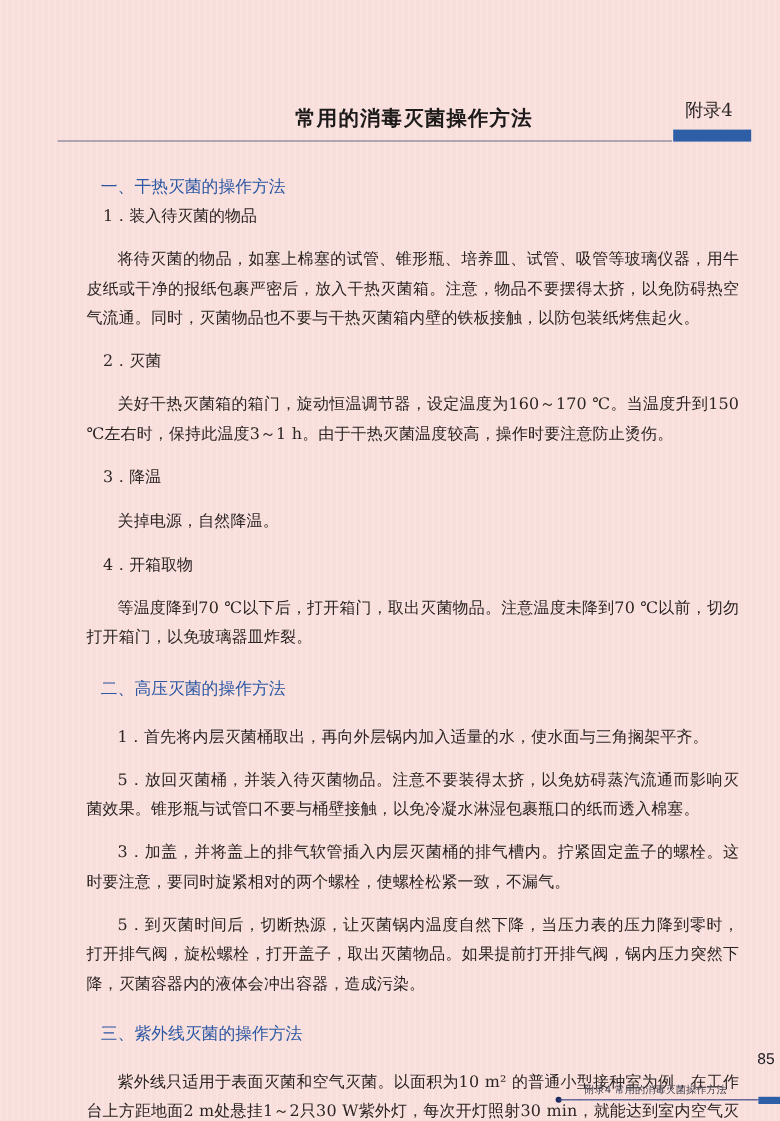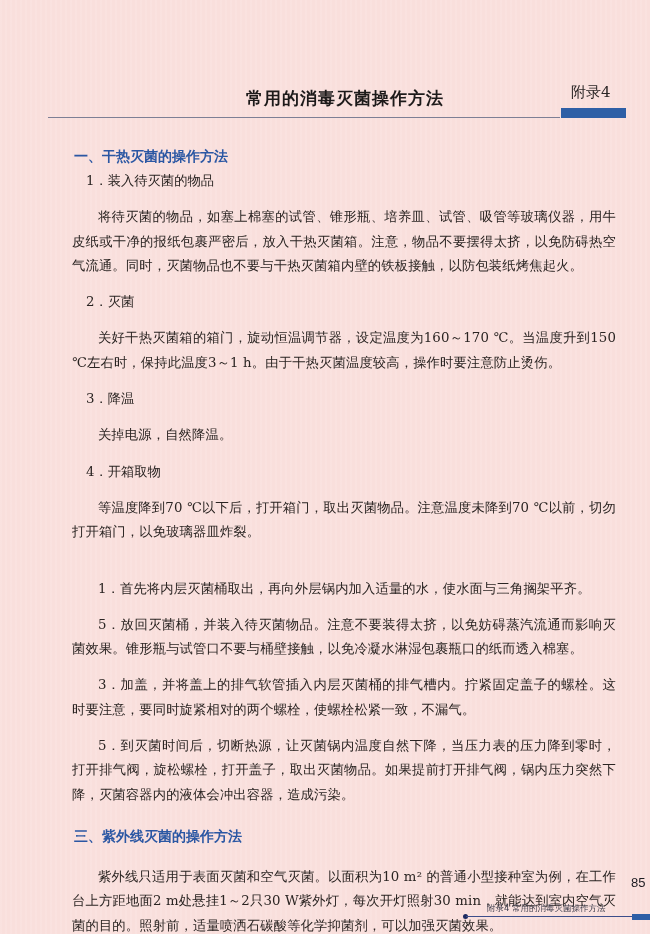--- a/index.html
+++ b/index.html
@@ -26,22 +26,22 @@
   .header-rule {
     position: absolute; left: 48px; top: 117px; width: 512px; height: 1px; background: #7d7f95;
   }
   .header-bar {
     position: absolute; left: 561px; top: 108px; width: 65px; height: 10px; background: #2e5fa6;
   }
 
   .content { position: absolute; left: 60px; top: 143px; width: 568px; }
   .section-heading {
     font-family: "DejaVu Sans", "Liberation Sans", sans-serif;
-    font-weight: bold; color: #2b57a3; font-size: 14px;
-    margin-left: 14px; height: 26px; line-height: 26px;
+    font-weight: normal; color: #2b57a3; font-size: 14px;
+    margin-left: 24px; height: 26px; line-height: 26px;
   }
   .p {
     font-size: 13.3px; line-height: 24.3px; margin: 12px;
     text-align: justify; text-indent: 1.95em; letter-spacing: 0.15px;
   }
   .sub { font-size: 13.3px; line-height: 24.3px; margin: 0; padding-left: 1.95em; }
   .gap-s { height: 4px; }
 
   .footer-text {
     position: absolute; left: 487px; top: 903px;
@@ -72,20 +72,21 @@
     <div class="sub">1．装入待灭菌的物品</div>
     <p class="p">将待灭菌的物品，如塞上棉塞的试管、锥形瓶、培养皿、试管、吸管等玻璃仪器，用牛皮纸或干净的报纸包裹严密后，放入干热灭菌箱。注意，物品不要摆得太挤，以免防碍热空气流通。同时，灭菌物品也不要与干热灭菌箱内壁的铁板接触，以防包装纸烤焦起火。</p>
     <div class="sub">2．灭菌</div>
     <p class="p">关好干热灭菌箱的箱门，旋动恒温调节器，设定温度为160～170 ℃。当温度升到150 ℃左右时，保持此温度3～1 h。由于干热灭菌温度较高，操作时要注意防止烫伤。</p>
     <div class="sub">3．降温</div>
     <p class="p">关掉电源，自然降温。</p>
     <div class="sub">4．开箱取物</div>
     <p class="p">等温度降到70 ℃以下后，打开箱门，取出灭菌物品。注意温度未降到70 ℃以前，切勿打开箱门，以免玻璃器皿炸裂。</p>
 
     <div class="gap-s"></div>
+    <div class="section-heading">二、高压灭菌的操作方法</div>
     <div class="gap-s"></div>
     <p class="p">1．首先将内层灭菌桶取出，再向外层锅内加入适量的水，使水面与三角搁架平齐。</p>
     <p class="p">5．放回灭菌桶，并装入待灭菌物品。注意不要装得太挤，以免妨碍蒸汽流通而影响灭菌效果。锥形瓶与试管口不要与桶壁接触，以免冷凝水淋湿包裹瓶口的纸而透入棉塞。</p>
     <p class="p">3．加盖，并将盖上的排气软管插入内层灭菌桶的排气槽内。拧紧固定盖子的螺栓。这时要注意，要同时旋紧相对的两个螺栓，使螺栓松紧一致，不漏气。</p>
     <p class="p">5．到灭菌时间后，切断热源，让灭菌锅内温度自然下降，当压力表的压力降到零时，打开排气阀，旋松螺栓，打开盖子，取出灭菌物品。如果提前打开排气阀，锅内压力突然下降，灭菌容器内的液体会冲出容器，造成污染。</p>
 
     <div class="gap-s"></div>
     <div class="section-heading">三、紫外线灭菌的操作方法</div>
     <div class="gap-s"></div>
     <p class="p">紫外线只适用于表面灭菌和空气灭菌。以面积为10 m² 的普通小型接种室为例，在工作台上方距地面2 m处悬挂1～2只30 W紫外灯，每次开灯照射30 min，就能达到室内空气灭菌的目的。照射前，适量喷洒石碳酸等化学抑菌剂，可以加强灭菌效果。</p>

